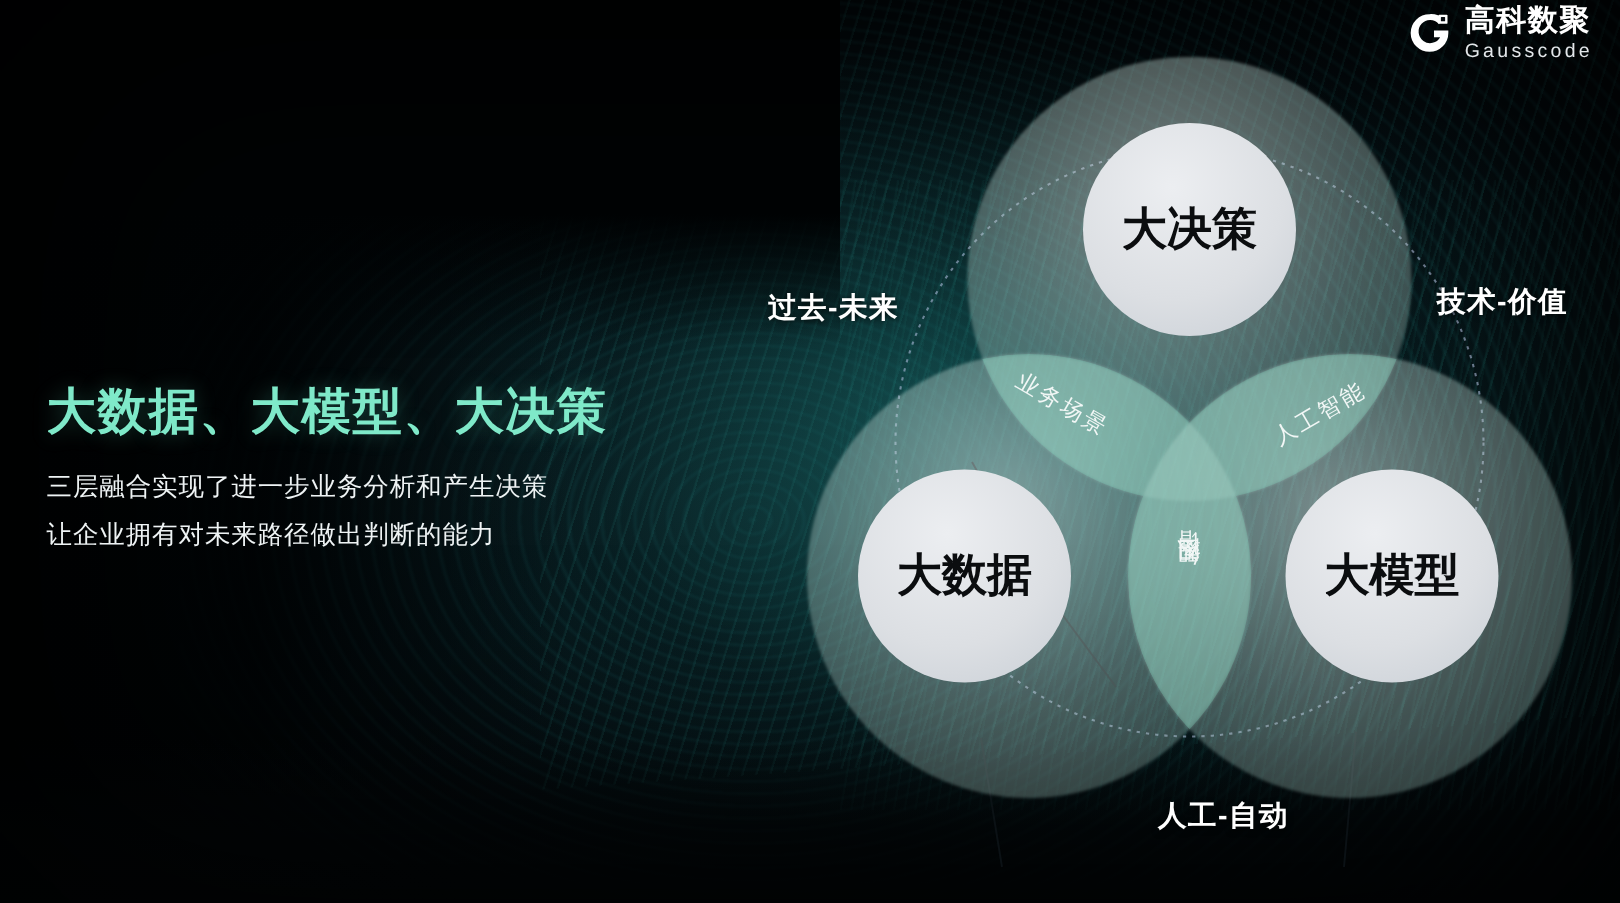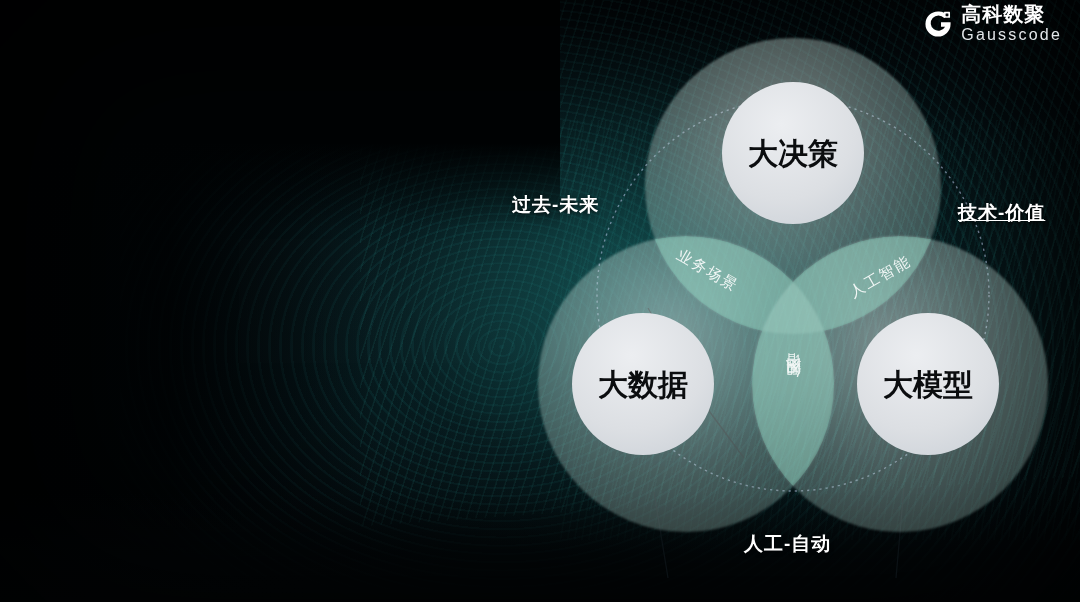--- a/index.html
+++ b/index.html
@@ -75,21 +75,21 @@
     position:absolute;right:18px;top:4px;
     display:flex;align-items:center;gap:8px;
     z-index:40;
   }
   .logo-mark{ width:30px;height:30px;display:block; }
   .logo-text{ display:flex;flex-direction:column;line-height:1; }
   .logo-cn{
     color:#ffffff;font-size:20px;font-weight:700;letter-spacing:1px;
   }
   .logo-en{
-    color:#e3e7ea;font-size:16px;letter-spacing:2.2px;margin-top:3px;
+    color:#e3e7ea;font-size:13px;letter-spacing:2.2px;margin-top:3px;
     font-family:"Liberation Sans",sans-serif;
   }
 
   
   .copy{ position:absolute;left:31px;top:255px;z-index:35;width:430px; }
   .copy-title{
     font-size:33px;font-weight:700;color:#7fe9c9;letter-spacing:1px;
     margin:0 0 16px 0;line-height:1.15;
     text-shadow:0 0 14px rgba(90,220,186,.28);
   }
@@ -114,22 +114,22 @@
 
   
   .axis-label{
     position:absolute;z-index:36;
     color:#ffffff;font-size:19px;font-weight:700;letter-spacing:1px;
     text-shadow:0 1px 4px rgba(0,0,0,.85);
     white-space:nowrap;
     text-align:center;
   }
   .axis-left{ left:512px;top:192px; }
-  .axis-right{ left:958px;top:200px;text-decoration:underline; }
-  .axis-bottom{ left:744px;top:531px; }
+  .axis-right{ left:958px;top:188px; }
+  .axis-bottom{ left:772px;top:531px; }
 </style>
 </head>
 <body>
 
 <div class="slide">
 
   <div class="bg-base"></div>
   <div class="bg-swirl"></div>
   <div class="bg-streaks"></div>
   <div class="bg-streaks2"></div>
@@ -143,20 +143,25 @@
       <path d="M16 2.6 A13.4 13.4 0 1 0 29.4 16 L29.4 14.2 L19.2 14.2 L19.2 19.0 L23.6 19.0 A8.2 8.2 0 1 1 22.6 9.6 L26.3 6.4 A13.35 13.35 0 0 0 16 2.6 Z" fill="#ffffff"></path>
       <rect x="22.4" y="3.0" width="6.4" height="6.4" rx="0.6" fill="#ffffff"></rect>
       <rect x="24.1" y="4.7" width="3.0" height="3.0" rx="0.4" fill="#0b0f14"></rect>
     </svg>
     <div class="logo-text">
       <span class="logo-cn">高科数聚</span>
       <span class="logo-en">Gausscode</span>
     </div>
   </div>
 
+  <div class="copy">
+    <h1 class="copy-title">大数据、大模型、大决策</h1>
+    <p class="copy-line">三层融合实现了进一步业务分析和产生决策</p>
+    <p class="copy-line">让企业拥有对未来路径做出判断的能力</p>
+  </div>
 
   <div class="venn">
     <svg viewBox="0 0 570 560" xmlns="http://www.w3.org/2000/svg">
       <defs>
         <radialGradient id="lobeGrad" cx="45%" cy="35%" r="72%">
           <stop offset="0%" stop-color="#e4efec" stop-opacity="0.50"></stop>
           <stop offset="60%" stop-color="#bdd6d0" stop-opacity="0.36"></stop>
           <stop offset="100%" stop-color="#9ec3bb" stop-opacity="0.30"></stop>
         </radialGradient>
         <radialGradient id="coreGrad" cx="42%" cy="30%" r="78%">

